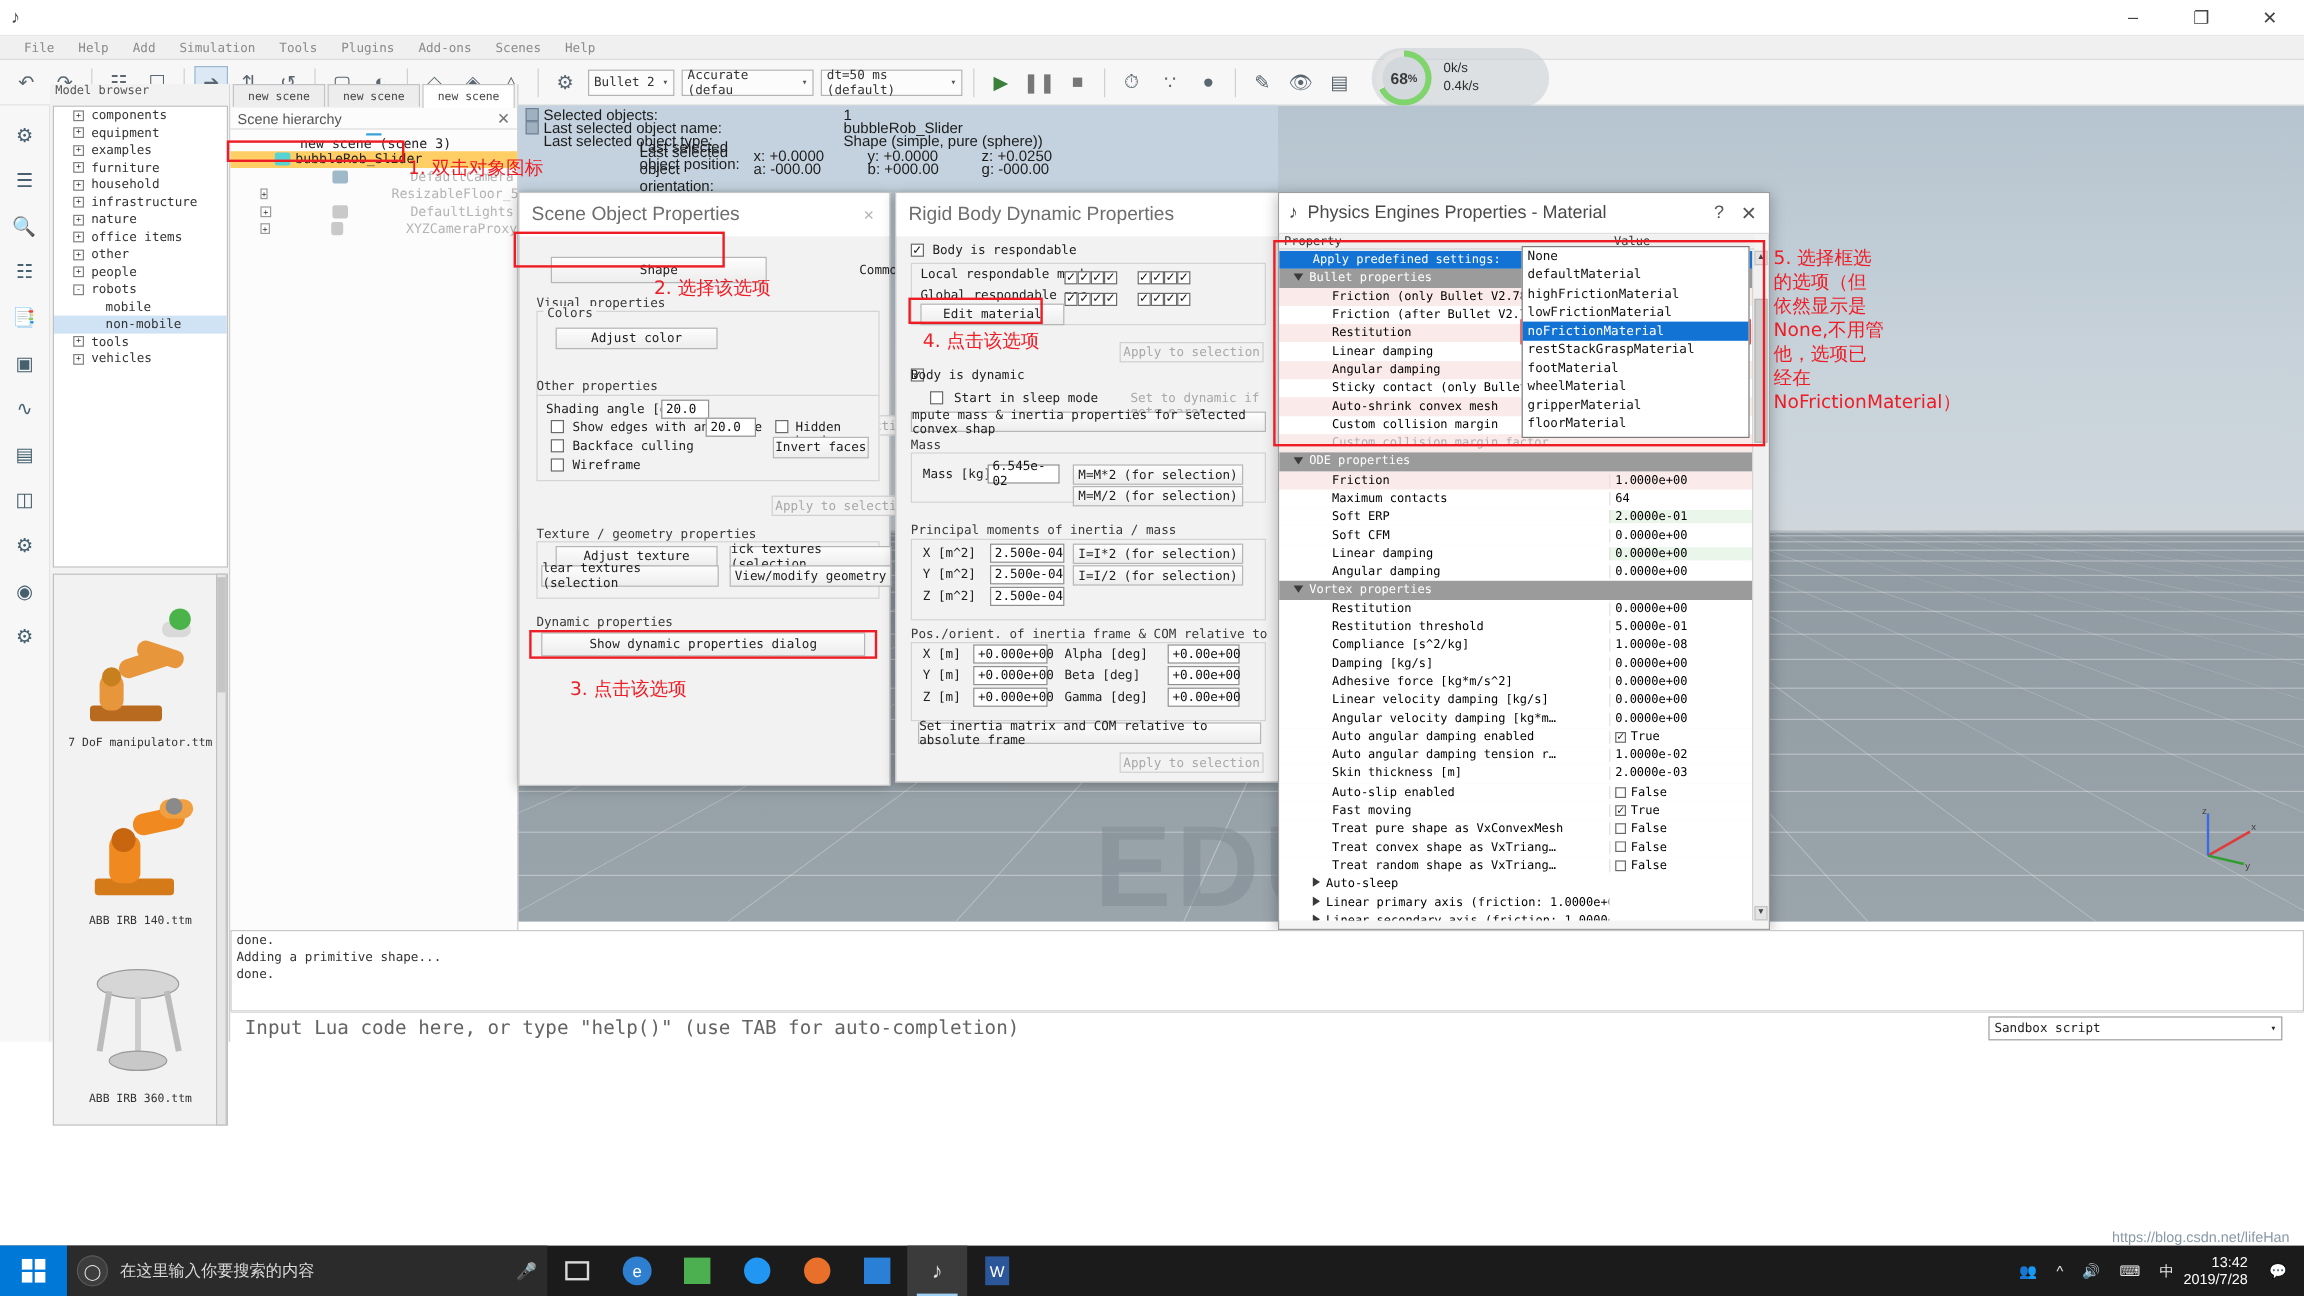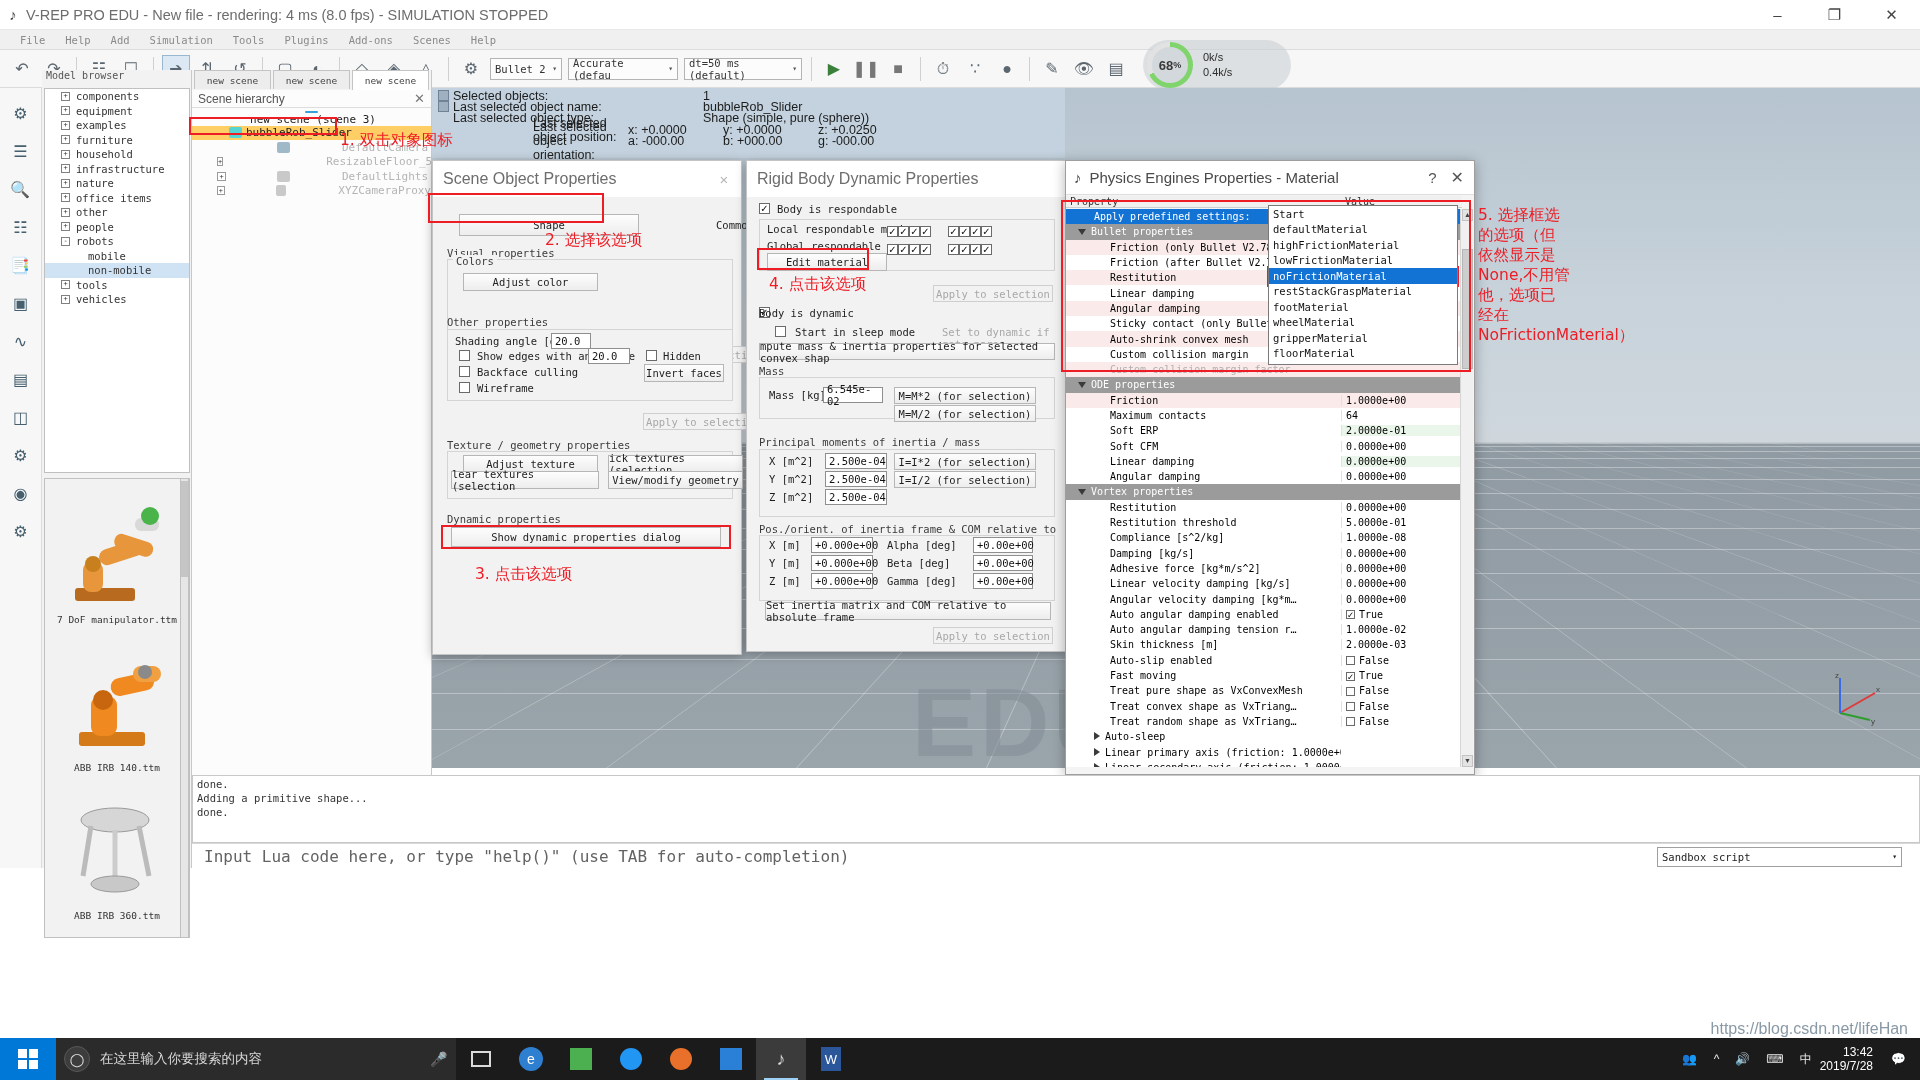--- a/index.html
+++ b/index.html
@@ -203,28 +203,27 @@
   
   #perf { left:1143px; top:40px; width:148px; height:50px; background:rgba(200,205,210,.55);
      border-radius:25px; display:flex; align-items:center; padding-left:4px; }
   #perfring { width:46px; height:46px; border-radius:50%;
      background:conic-gradient(#7fd46b 0 68%, #e2e2e2 68% 100%); display:flex; align-items:center; justify-content:center; }
   #perfring .inner { width:36px; height:36px; border-radius:50%; background:#d3d8dc; display:flex;
      align-items:center; justify-content:center; font-size:13px; color:#3a3a3a; font-weight:bold; }
   #perf .kv { padding-left:10px; font-size:11px; color:#2c2c2c; line-height:15px; }
   #perf .up { color:#2a2a2a; }
 
-  .wm { position:absolute; right:12px; bottom:42px; color:#8899a6; font-size:16px;margin-top:29px; }
+  .wm { position:absolute; right:12px; bottom:42px; color:#8899a6; font-size:12px;margin-top:29px; }
 </style>
 </head>
 <body>
 
 <div id="titlebar" class="abs">
   <div class="appicon">♪</div>
-  <div class="ttext">V-REP PRO EDU - New file - rendering: 4 ms (8.0 fps) - SIMULATION STOPPED</div>
   <div class="wbtns">
     <div class="wbtn">–</div>
     <div class="wbtn">❐</div>
     <div class="wbtn close">✕</div>
   </div>
 </div>
 
 <div id="menubar" class="abs">
   <div class="mi">File</div>
   <div class="mi">Help</div>
@@ -822,21 +821,21 @@
       </div>
     </div>
   <div id="pscroll">
     <div class="parrow" style="top:0">▲</div>
     <div class="pthumb"></div>
     <div class="parrow" style="bottom:0">▼</div>
   </div>
 </div>
 
 <div id="matdd">
-    <div class="mrow">Start</div>
+    <div class="mrow">None</div>
     <div class="mrow">defaultMaterial</div>
     <div class="mrow">highFrictionMaterial</div>
     <div class="mrow">lowFrictionMaterial</div>
     <div class="mrow sel">noFrictionMaterial</div>
     <div class="mrow">restStackGraspMaterial</div>
     <div class="mrow">footMaterial</div>
     <div class="mrow">wheelMaterial</div>
     <div class="mrow">gripperMaterial</div>
     <div class="mrow">floorMaterial</div>
   </div>

